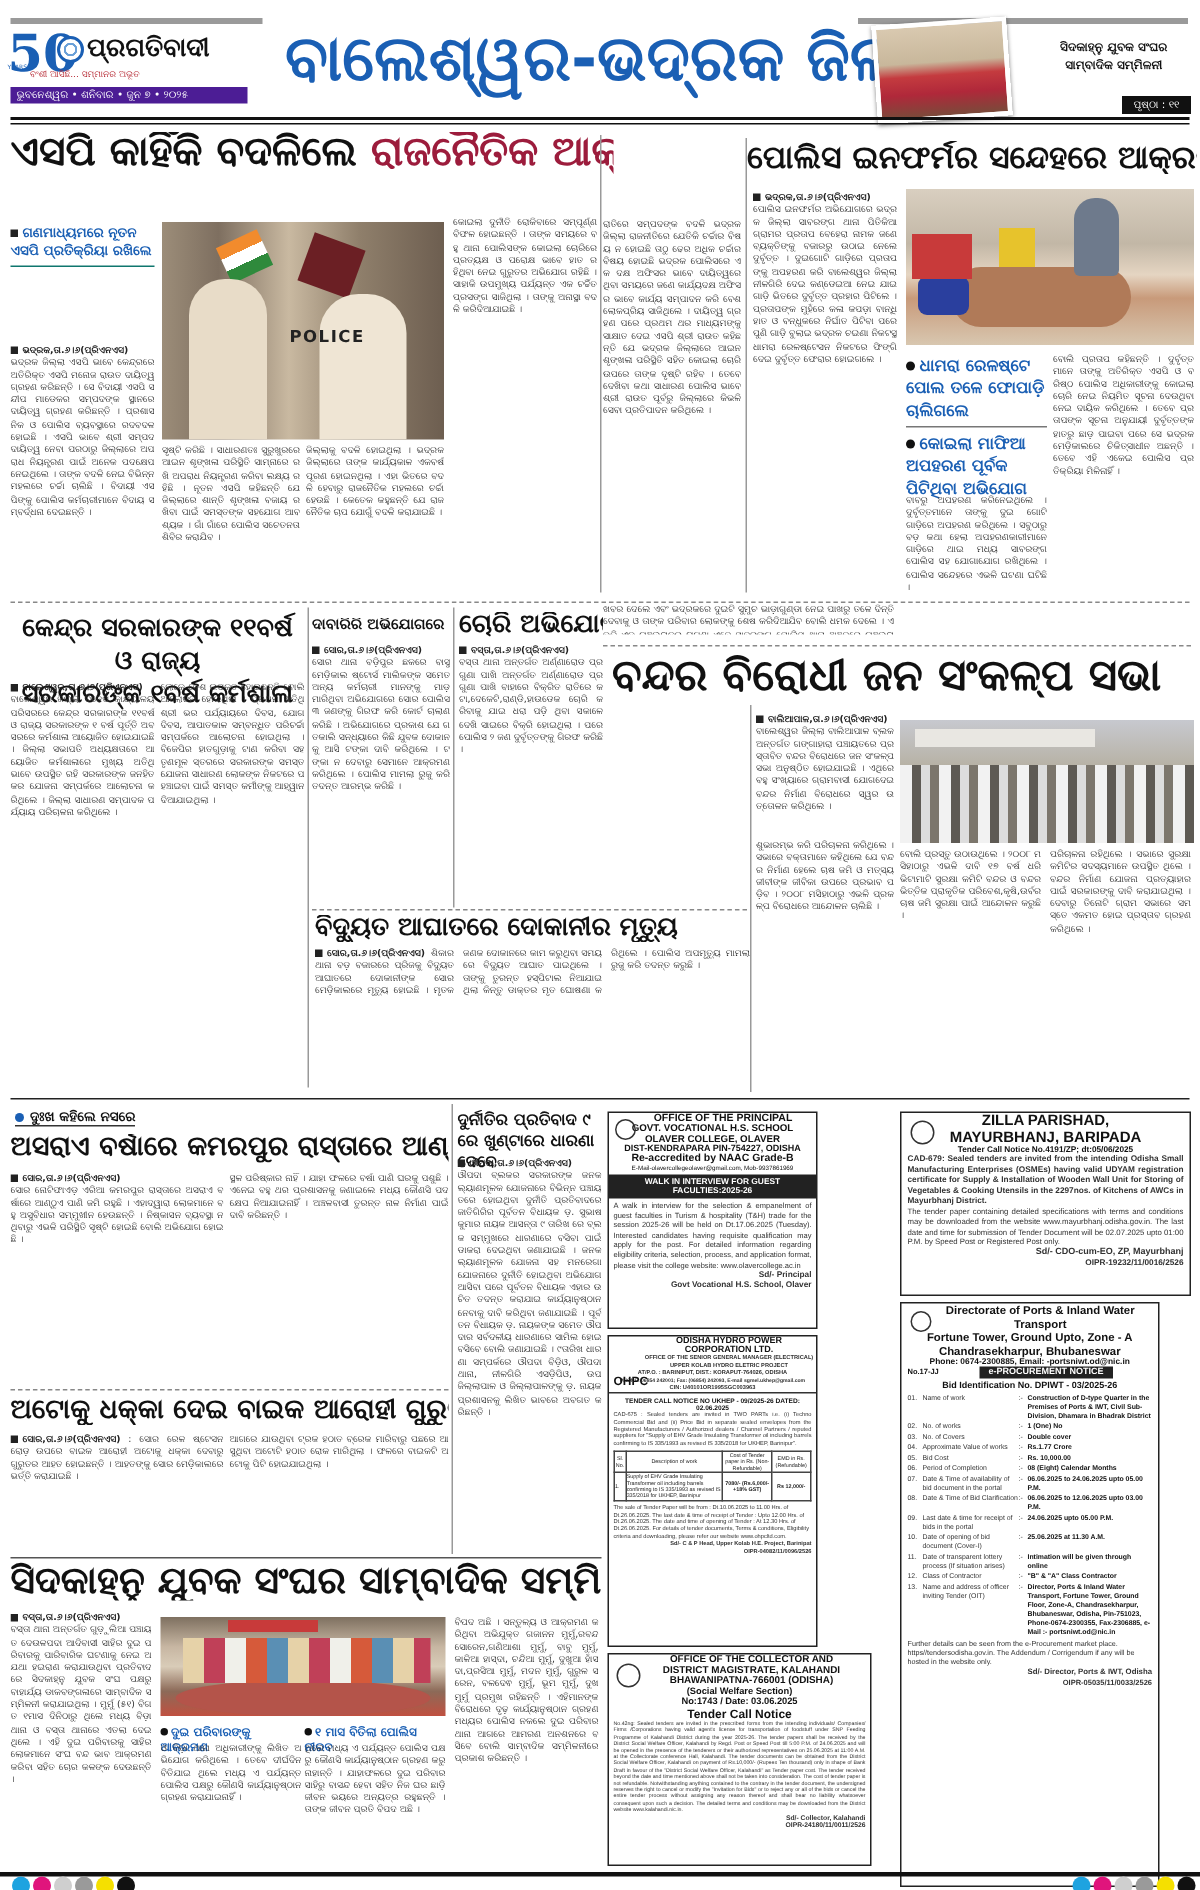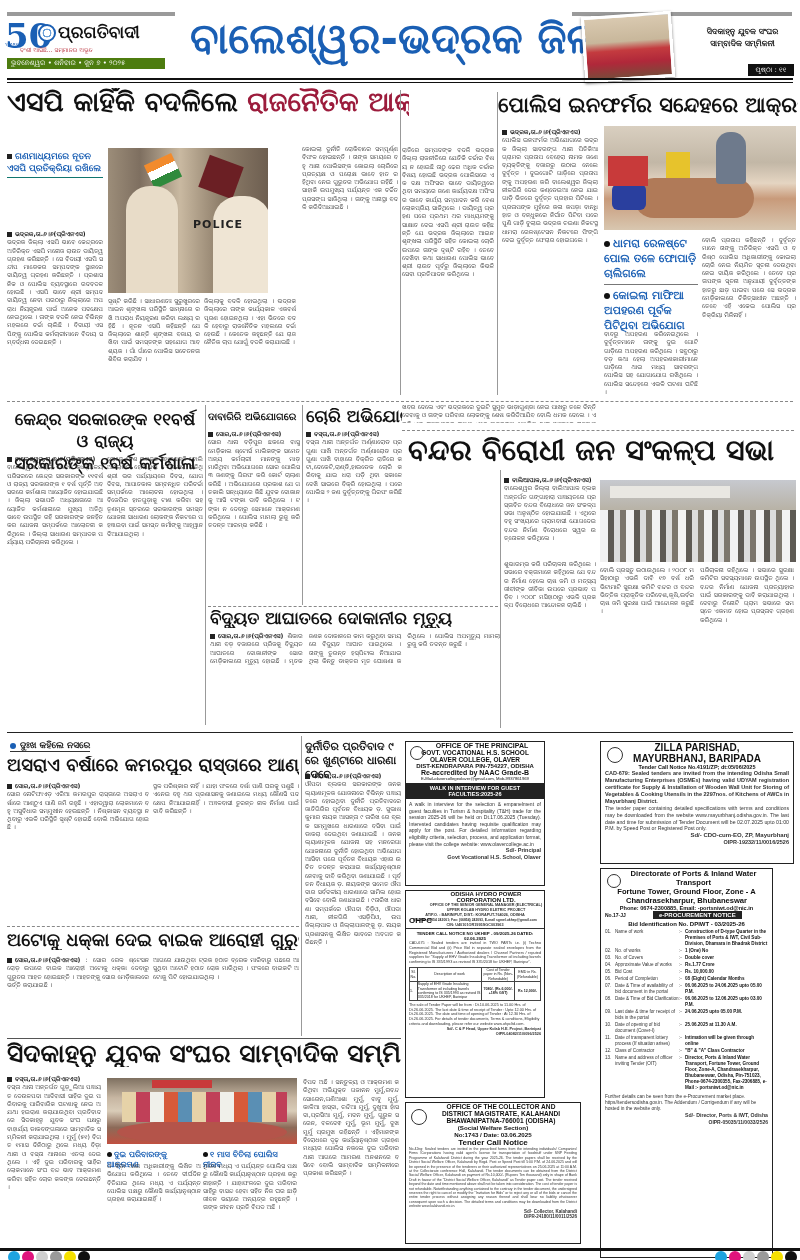--- a/index.html
+++ b/index.html
@@ -25,21 +25,21 @@
 
 <div class="abs" style="left:0;top:0;width:800px;height:84px;">
   <div class="abs" style="left:7px;top:12px;width:168px;height:4px;background:#9a9a9a;"></div>
   <div class="abs" style="left:5px;top:16px;width:32px;height:44px;">
     <span style="font-size:34px;font-weight:bold;color:#1a5fb4;font-family:'DejaVu Serif',serif;line-height:40px;">50</span>
     <span style="position:absolute;left:0;top:26px;font-size:4px;color:#1a5fb4;">YEARS</span>
   </div>
   <div class="abs" style="left:38px;top:24px;width:18px;height:18px;border-radius:50%;border:2px solid #1a5fb4;background:radial-gradient(circle,#fff 30%,#6aa0d8 31%,#6aa0d8 45%,#fff 46%);"></div>
   <div class="abs" style="left:58px;top:22px;font-size:17px;font-weight:bold;color:#111;white-space:nowrap;">ପ୍ରଗତିବାଦୀ</div>
   <div class="abs" style="left:20px;top:46px;font-size:6px;color:#b4232e;white-space:nowrap;">ବଂଶୀ ଆସିଛି... ସମ୍ମାନର ଅଭୂତ</div>
-  <div class="abs" style="left:7px;top:58px;width:158px;height:11px;background:#4d7c0f;">
+  <div class="abs" style="left:7px;top:58px;width:158px;height:11px;background:#4c1d95;">
     <span style="display:block;color:#fff;font-size:7px;line-height:11px;padding-left:4px;white-space:nowrap;">ଭୁବନେଶ୍ୱର • ଶନିବାର • ଜୁନ ୭ • ୨୦୨୫</span>
   </div>
   <div class="abs" style="left:190px;top:12px;font-size:42px;font-weight:bold;color:#1a5fb4;white-space:nowrap;line-height:54px;">ବାଲେଶ୍ୱର-ଭଦ୍ରକ ଜିଲ୍ଲା</div>
   <div class="abs" style="left:572px;top:12px;width:220px;height:4px;background:#9a9a9a;"></div>
   <div class="photo" style="left:583px;top:14px;width:90px;height:66px;transform:rotate(-4deg);border:3px solid #fff;box-shadow:0 1px 3px rgba(0,0,0,.5);background:linear-gradient(180deg,#d9c9b0 0%,#c8b79b 40%,#c43b3f 55%,#b0283a 75%,#7a4a3a 100%);"></div>
   <div class="abs" style="left:690px;top:26px;width:105px;font-size:8px;font-weight:bold;line-height:12px;color:#111;text-align:center;">ସିଦକାହ୍ନୁ ଯୁବକ ସଂଘର ସାମ୍ବାଦିକ ସମ୍ମିଳନୀ</div>
   <div class="abs" style="left:748px;top:64px;width:46px;height:12px;background:#111;color:#fff;font-size:7px;line-height:12px;text-align:center;">ପୃଷ୍ଠା : ୧୧</div>
   <div class="abs" style="left:7px;top:78px;width:786px;height:2px;background:#111;"></div>
   <div class="abs" style="left:7px;top:82px;width:786px;height:1px;background:#111;"></div>
 </div>
@@ -52,21 +52,21 @@
 <div class="abs" style="left:7px;top:148px;width:96px;">
   <div style="border-bottom:1px solid #0f766e;padding:2px 0 3px;font-size:9px;font-weight:bold;color:#1a5fb4;line-height:12px;">
     <span class="bullet-sq"></span><span>ଗଣମାଧ୍ୟମରେ ନୂତନ ଏସପି ପ୍ରତିକ୍ରିୟା ରଖିଲେ</span>
   </div>
 </div>
 <div class="abs body-text" style="left:7px;top:230px;width:96px;height:165px;">
   <span class="bullet-sq"></span><span class="dateline">ଭଦ୍ରକ,ତା.୬।୬(ପ୍ରିଏନଏସ)</span><br>
   <span>ଭଦ୍ରକ ଜିଲ୍ଲା ଏସପି ଭାବେ କେନ୍ଦ୍ରରେ ଅତିରିକ୍ତ ଏସପି ମନୋଜ ରାଉତ ଦାୟିତ୍ୱ ଗ୍ରହଣ କରିଛନ୍ତି । ସେ ବିଦାୟୀ ଏସପି ସନ୍ଦୀପ ମାଡେକର ସମ୍ପଦଙ୍କ ସ୍ଥାନରେ ଦାୟିତ୍ୱ ଗ୍ରହଣ କରିଛନ୍ତି । ପ୍ରଶାସନିକ ଓ ପୋଲିସ ବ୍ୟବସ୍ଥାରେ ରଦବଦଳ ହୋଇଛି । ଏସପି ଭାବେ ଶ୍ରୀ ସମ୍ପଦ ଦାୟିତ୍ୱ ନେବା ପରଠାରୁ ଜିଲ୍ଲାରେ ଅପରାଧ ନିୟନ୍ତ୍ରଣ ପାଇଁ ଅନେକ ପଦକ୍ଷେପ ନେଇଥିଲେ । ତାଙ୍କ ବଦଳି ନେଇ ବିଭିନ୍ନ ମହଲରେ ଚର୍ଚ୍ଚା ଚାଲିଛି । ବିଦାୟୀ ଏସପିଙ୍କୁ ପୋଲିସ କର୍ମଚାରୀମାନେ ବିଦାୟ ସମ୍ବର୍ଦ୍ଧନା ଦେଇଛନ୍ତି ।</span>
 </div>
 
-<div class="photo" style="left:108px;top:148px;width:160px;height:145px;background:linear-gradient(90deg,#9c8d79 0%,#7e6f60 20%,#c9b9a1 45%,#8f7f6b 70%,#6d5e50 100%);">
+<div class="photo" style="left:108px;top:148px;width:188px;height:145px;background:linear-gradient(90deg,#9c8d79 0%,#7e6f60 20%,#c9b9a1 45%,#8f7f6b 70%,#6d5e50 100%);">
   <div style="position:absolute;left:40px;top:10px;width:30px;height:26px;background:linear-gradient(180deg,#f28b2d 33%,#fff 33%,#fff 66%,#2f8a3c 66%);transform:rotate(-25deg);"></div>
   <div style="position:absolute;left:95px;top:12px;width:36px;height:34px;background:#6b1f24;transform:rotate(20deg);"></div>
   <div style="position:absolute;left:18px;top:38px;width:52px;height:107px;background:#e8dcc8;border-radius:24px 24px 0 0;"></div>
   <div style="position:absolute;left:105px;top:48px;width:58px;height:97px;background:#efe5d4;border-radius:26px 26px 0 0;"></div>
   <div style="position:absolute;left:85px;top:70px;font-size:11px;font-weight:bold;color:#222;letter-spacing:1px;">POLICE</div>
 </div>
 <div class="abs body-text" style="left:108px;top:297px;width:92px;height:100px;">ସୃଷ୍ଟି କରିଛି । ସାଧାରଣତଃ ସୁରୁଖୁରରେ ଆଇନ ଶୃଙ୍ଖଳା ପରିସ୍ଥିତି ସାମ୍ନାରେ ରଖି ଅପରାଧ ନିୟନ୍ତ୍ରଣ କରିବା ଲକ୍ଷ୍ୟ ରହିଛି । ନୂତନ ଏସପି କହିଛନ୍ତି ଯେ ଜିଲ୍ଲାରେ ଶାନ୍ତି ଶୃଙ୍ଖଳା ବଜାୟ ରଖିବା ପାଇଁ ସମସ୍ତଙ୍କ ସହଯୋଗ ଆବଶ୍ୟକ । ଗାଁ ଗାଁରେ ପୋଲିସ ସଚେତନତା ଶିବିର କରାଯିବ ।</div>
 <div class="abs body-text" style="left:204px;top:297px;width:92px;height:100px;">ଜିଲ୍ଲାକୁ ବଦଳି ହୋଇଥିଲା । ଭଦ୍ରକ ଜିଲ୍ଲାରେ ତାଙ୍କ କାର୍ଯ୍ୟକାଳ ଏକବର୍ଷ ପୂରଣ ହୋଇନଥିଲା । ଏହା ଭିତରେ ବଦଳି ହେବାରୁ ରାଜନୈତିକ ମହଲରେ ଚର୍ଚ୍ଚା ହେଉଛି । କେତେକ କହୁଛନ୍ତି ଯେ ରାଜନୈତିକ ଚାପ ଯୋଗୁଁ ବଦଳି କରାଯାଇଛି ।</div>
 <div class="abs body-text" style="left:302px;top:145px;width:96px;height:252px;">କୋଇଲା ଦୁର୍ନୀତି ରୋକିବାରେ ସମ୍ପୂର୍ଣ୍ଣ ବିଫଳ ହୋଇଛନ୍ତି । ତାଙ୍କ ସମୟରେ ବହୁ ଥାନା ପୋଲିସଙ୍କ କୋଇଲା ଚୋରିରେ ପ୍ରତ୍ୟକ୍ଷ ଓ ପରୋକ୍ଷ ଭାବେ ହାତ ରହିଥିବା ନେଇ ଗୁରୁତର ଅଭିଯୋଗ ରହିଛି । ସାହାକି ଉପମୁଖ୍ୟ ପର୍ଯ୍ୟନ୍ତ ଏକ ଚର୍ଚ୍ଚିତ ପ୍ରସଙ୍ଗ ସାଜିଥିଲା । ତାଙ୍କୁ ଅନାସ୍ଥା ବଦଳି କରିଦିଆଯାଇଛି ।</div>
 <div class="vrule" style="left:400px;top:90px;height:305px;"></div>
@@ -237,21 +237,21 @@
   <div class="t" style="font-size:5.5px;">Tender Call Notice No.4191/ZP; dt:05/06/2025</div>
   <div class="small" style="padding:0 4px;text-align:justify;font-size:5.5px;line-height:7px;font-weight:bold;">CAD-679: Sealed tenders are invited from the intending Odisha Small Manufacturing Enterprises (OSMEs) having valid UDYAM registration certificate for Supply &amp; Installation of Wooden Wall Unit for Storing of Vegetables &amp; Cooking Utensils in the 2297nos. of Kitchens of AWCs in Mayurbhanj District.</div>
   <div class="small" style="padding:0 4px;text-align:justify;font-size:5.2px;line-height:6.8px;">The tender paper containing detailed specifications with terms and conditions may be downloaded from the website www.mayurbhanj.odisha.gov.in. The last date and time for submission of Tender Document will be 02.07.2025 upto 01:00 P.M. by Speed Post or Registered Post only.</div>
   <div class="small" style="text-align:right;padding-right:4px;font-weight:bold;font-size:6px;">Sd/- CDO-cum-EO, ZP, Mayurbhanj</div>
   <div class="small" style="text-align:right;padding-right:4px;font-weight:bold;font-size:5.5px;">OIPR-19232/11/0016/2526</div>
 </div>
 
 <div class="ad" style="left:600px;top:868px;width:173px;height:390px;">
   <div style="position:absolute;left:6px;top:5px;width:14px;height:14px;border-radius:50%;border:1px solid #333;"></div>
   <div class="t" style="font-size:7.6px;padding-left:14px;">Directorate of Ports &amp; Inland Water Transport</div>
-  <div class="t" style="font-size:7.6px;">Fortune Tower, Ground Floor, Zone - A</div>
+  <div class="t" style="font-size:7.6px;">Fortune Tower, Ground Upto, Zone - A</div>
   <div class="t" style="font-size:7.6px;">Chandrasekharpur, Bhubaneswar</div>
   <div class="t" style="font-size:5.6px;">Phone: 0674-2300885, Email: -portsniwt.od@nic.in</div>
   <div style="position:relative;height:10px;">
     <span style="position:absolute;left:4px;top:1px;font-size:5px;font-weight:bold;">No.17-JJ</span>
     <span style="position:absolute;left:52px;top:0;background:#222;color:#fff;font-size:6px;font-weight:bold;padding:1px 6px;">e-PROCUREMENT NOTICE</span>
   </div>
   <div class="t" style="font-size:6px;">Bid Identification No. DPIWT - 03/2025-26</div>
   <div style="padding:2px 4px;">
     <div style="display:flex;font-size:4.6px;line-height:6px;color:#333;margin-bottom:1px;">
         <span style="width:10px;flex:none;">01.</span>

